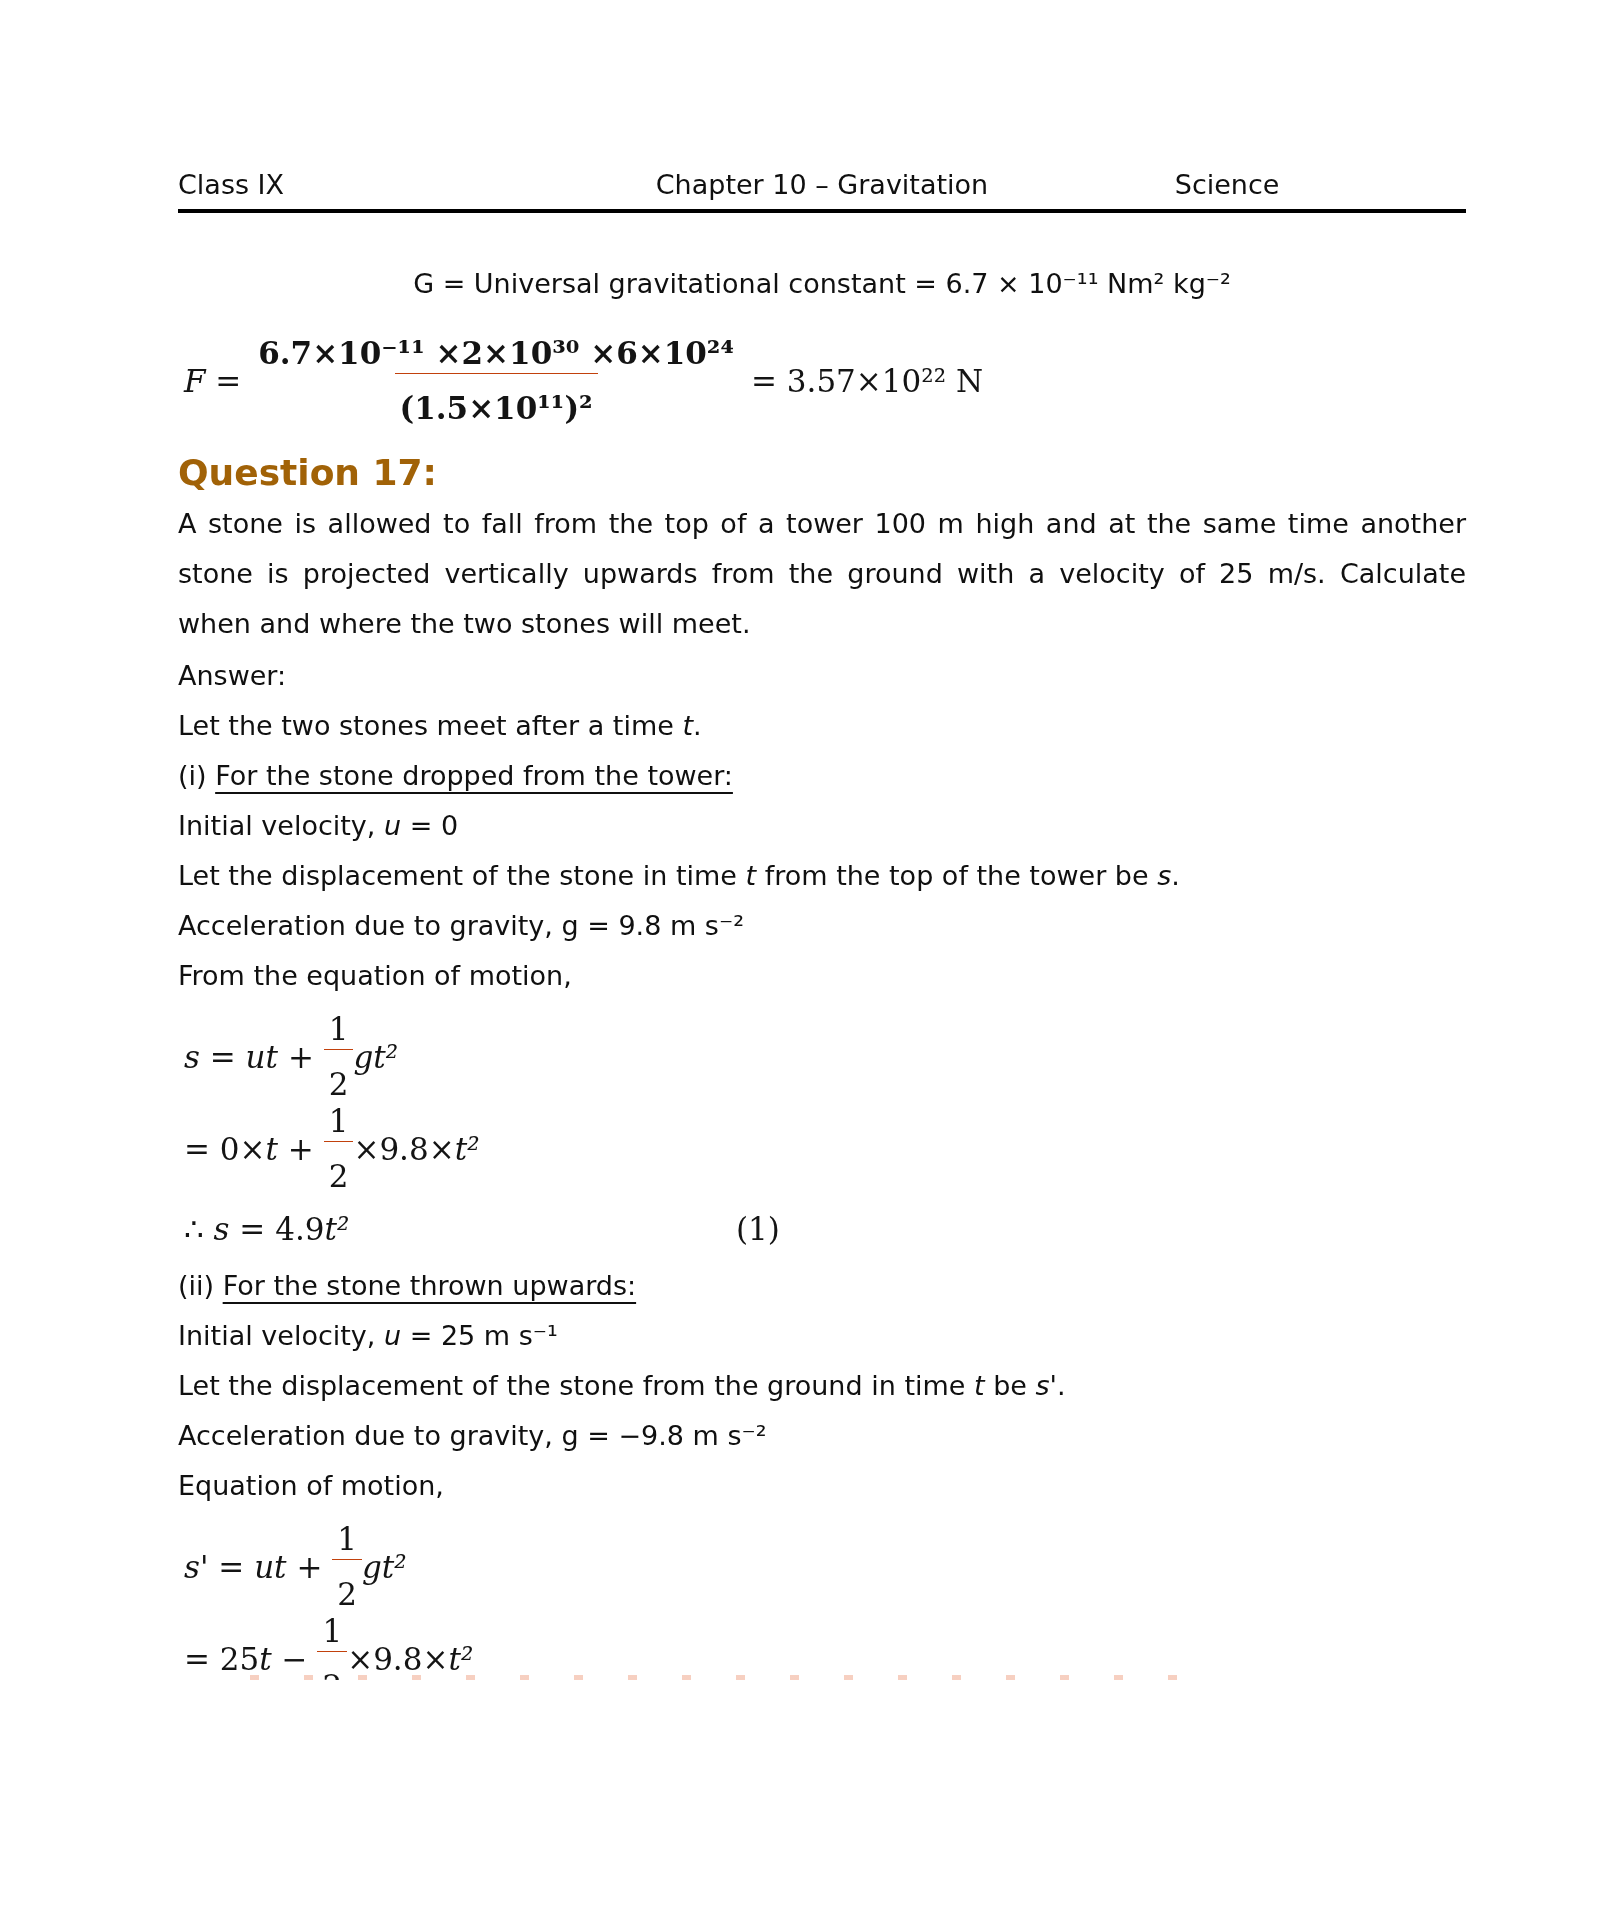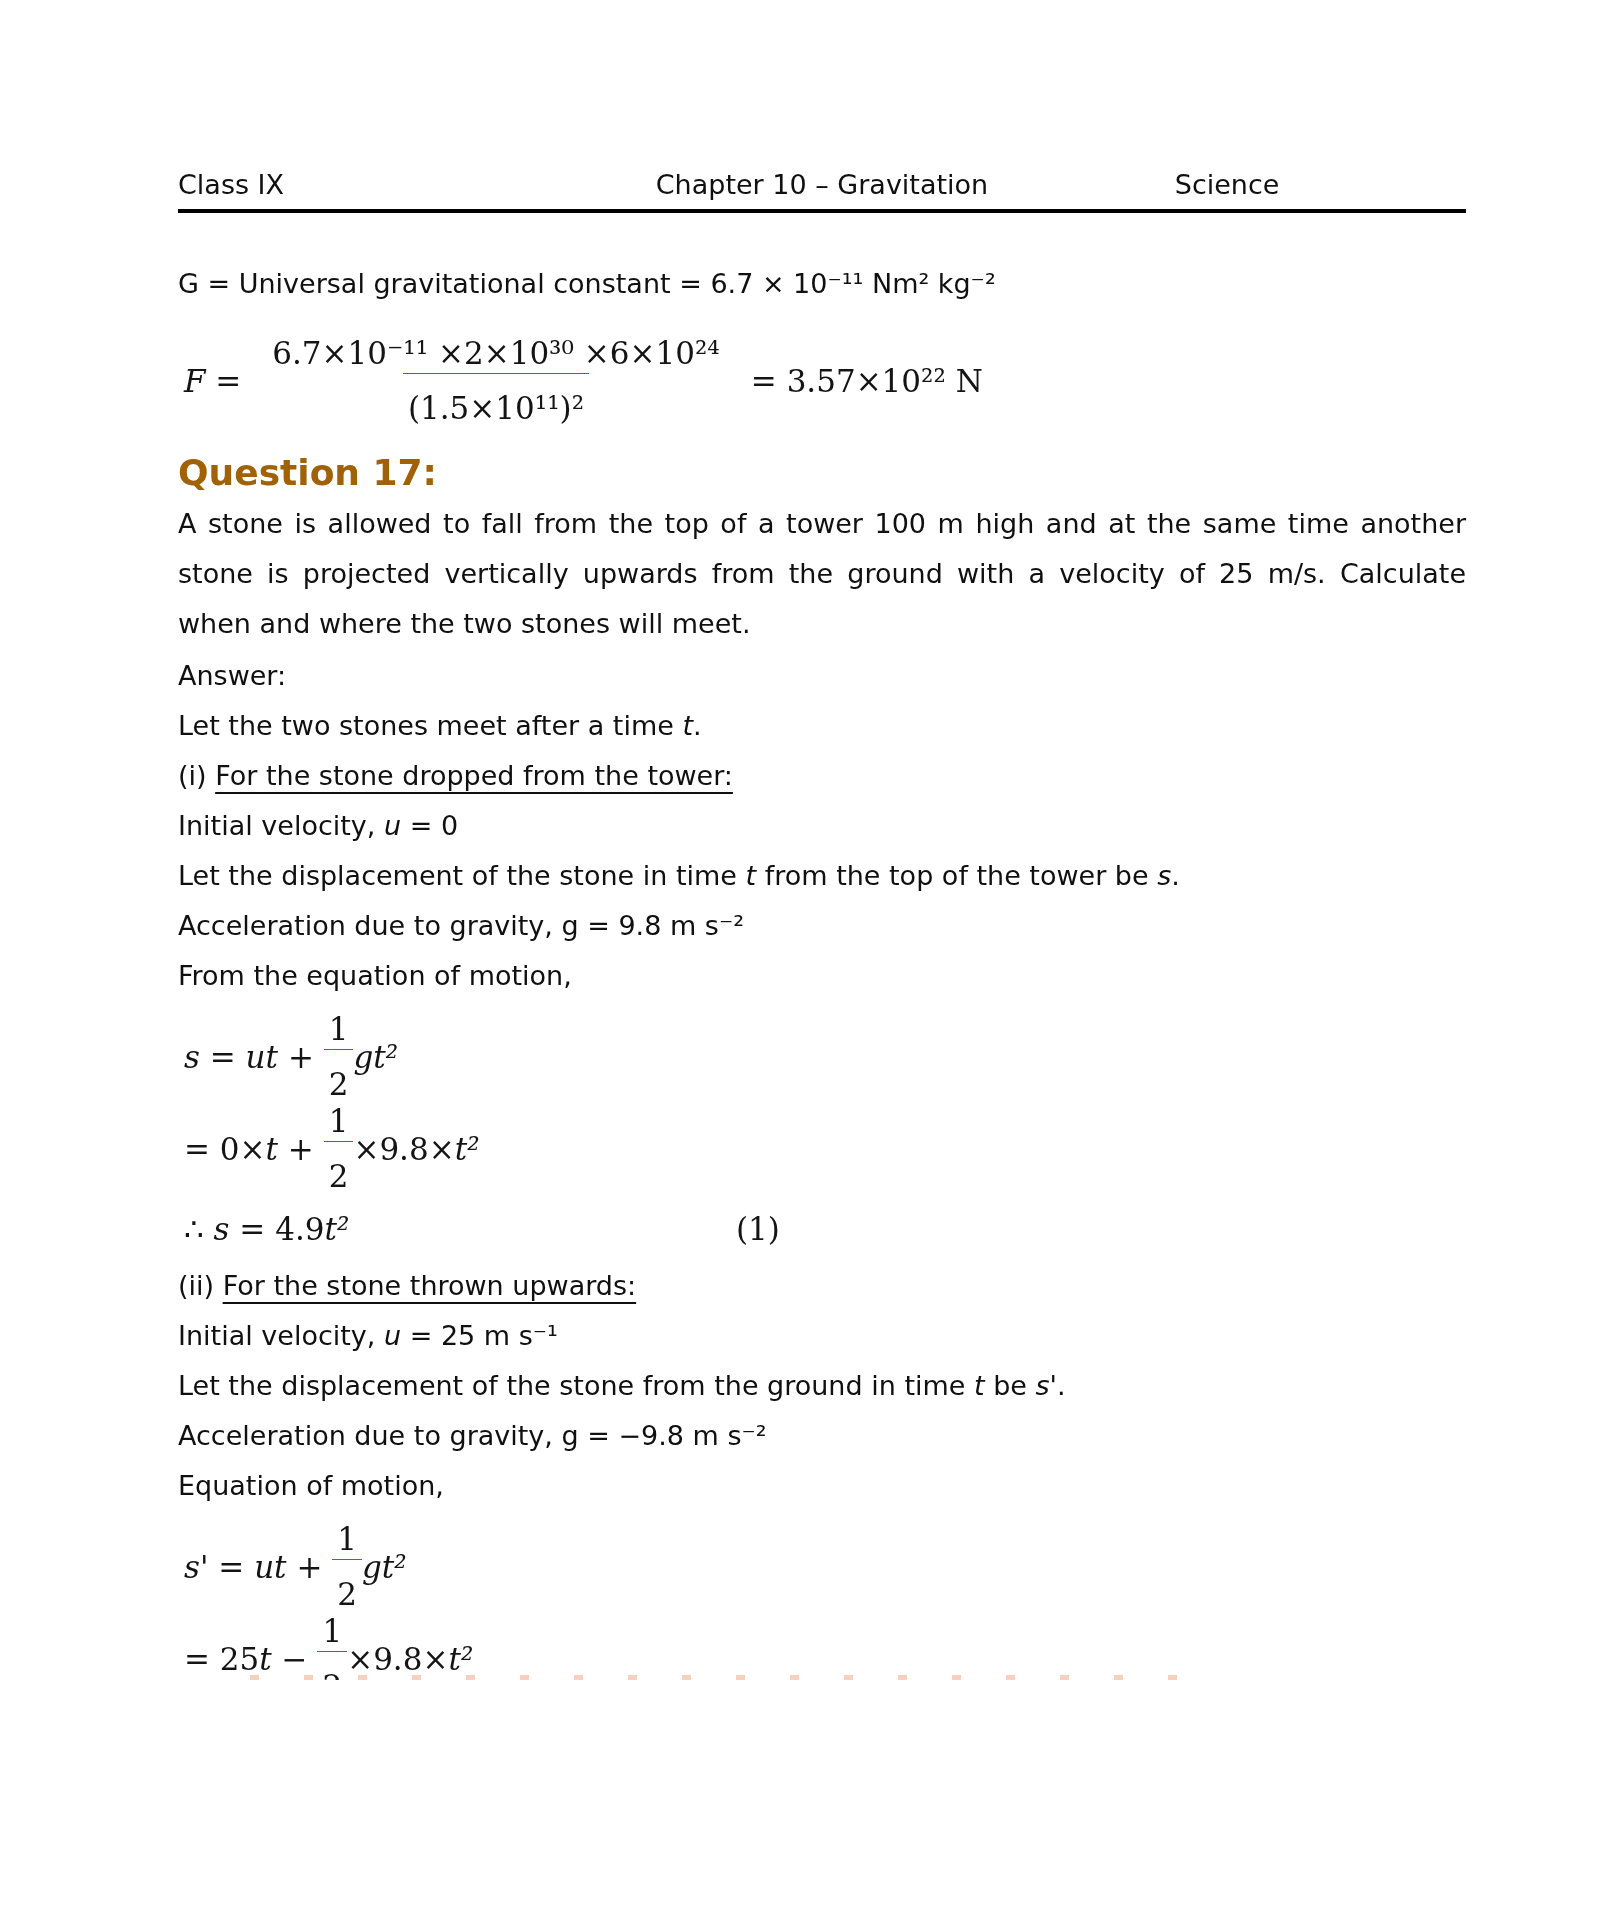--- a/index.html
+++ b/index.html
@@ -12,39 +12,39 @@
   .inner { padding:168px 152px 0 178px; }
 
   
   .header-row { display:grid; grid-template-columns:1fr auto 1fr; font-size:27px; line-height:34px; }
   .header-center { text-align:center; }
   .header-right { text-align:center; }
   .header-rule { height:4px; background:#000; margin-top:7px; }
 
   
   .bline { font-size:27px; line-height:50px; }
-  .g-line { margin-top:46px; }
+  .g-line { margin-top:46px;text-align:center; }
   .q-label { margin-top:18px; font-size:36px; line-height:36px; font-weight:bold; color:#a16207; }
   .q-text { margin-top:8px; text-align:justify; }
   .stack { margin-top:2px; }
   .bi { font-style:italic; }
   .ul { text-decoration:underline; text-decoration-thickness:2px; text-underline-offset:7px; }
 
   
   .math { font-family:"DejaVu Serif","Liberation Serif",serif; font-size:31px; color:#141414; }
   .math span { white-space:pre; }
   .math .it { font-style:italic; }
   .math-row { display:flex; align-items:center; min-height:92px; position:relative; }
   .math-row.simple { min-height:52px; margin-top:8px; }
   .f-eq { margin:16px 0 6px 6px; min-height:112px; }
   .eq-block { margin:10px 0 6px 6px; }
   .frac { display:inline-flex; flex-direction:column; align-items:center; vertical-align:middle; }
   .frac .fnum { display:block; text-align:center; padding:0 5px 3px; line-height:1.05; }
   .frac .fden { display:block; text-align:right; border-top:1px solid #c2410c; padding:18px 5px 0; line-height:1.05; }
-  .f-eq .frac { margin:0 16px; }
+  .f-eq .frac { margin:0 2px;font-weight:bold; }
   .result { margin-left:10px; }
   .eq-tag { position:absolute; top:50%; transform:translateY(-50%); }
   .tag-1 { left:552px; }
   .tag-2 { left:652px; }
 
   
   .footer-rule { position:absolute; left:0; right:0; top:1824px; height:4px; background:#000; }
   .footer-label { position:absolute; top:1840px; left:0; width:100%; text-align:center; font-size:28px; font-weight:bold; color:#0d0d0d; }
   .watermark { position:absolute; left:250px; bottom:0; width:935px; height:5px; opacity:.55;
     background:repeating-linear-gradient(90deg,#f0a98e 0px,#f0a98e 9px,transparent 9px,transparent 54px); }

